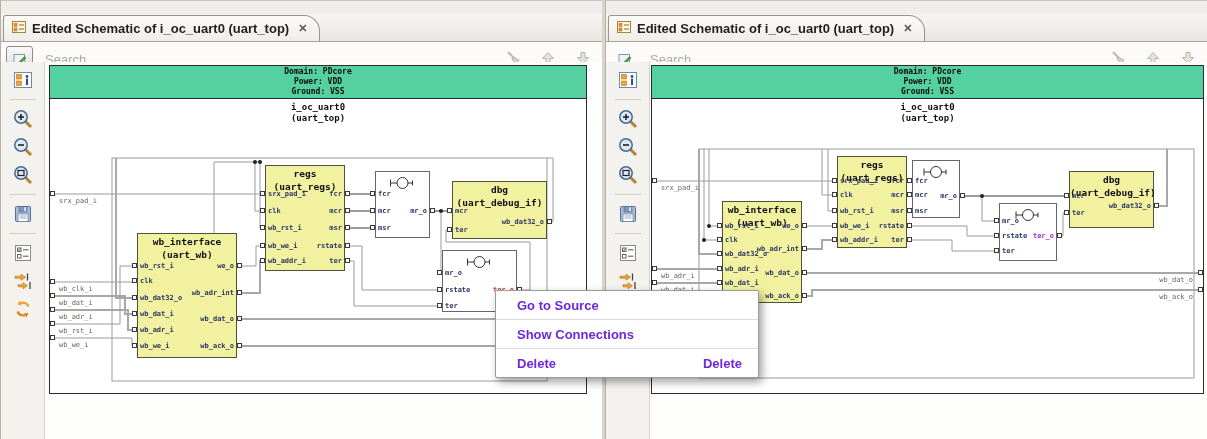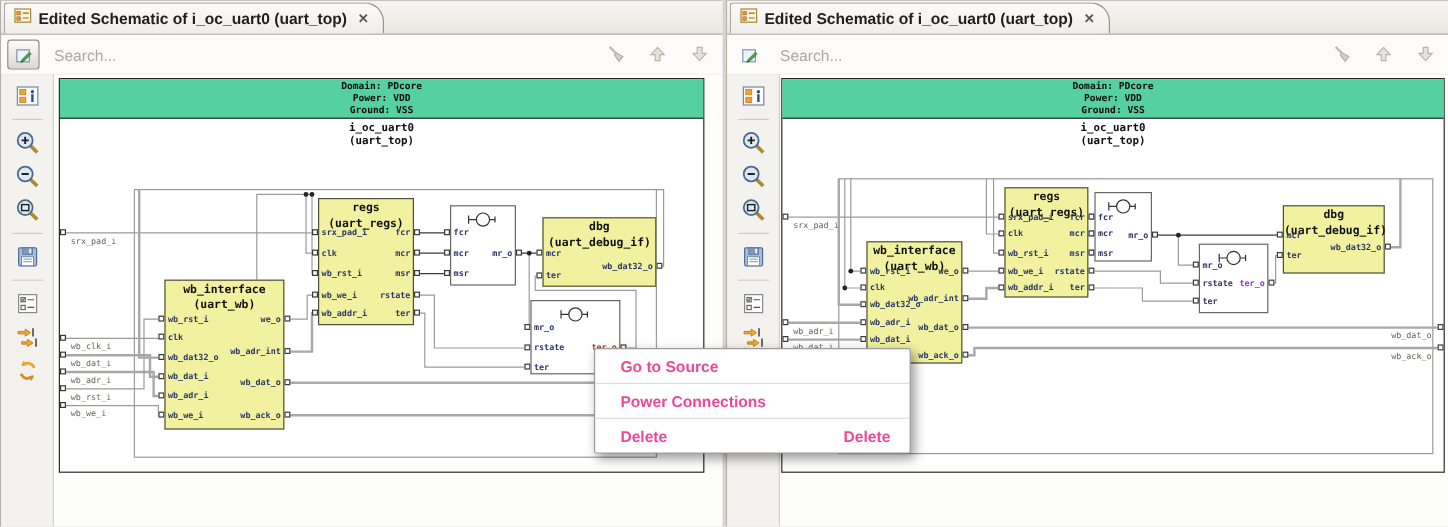--- a/index.html
+++ b/index.html
@@ -1,21 +1,21 @@
 <!DOCTYPE html>
 <html><head>
 <meta charset="utf-8">
 <style>
   html,body{margin:0;padding:0;}
   #app{position:relative;width:1207px;height:439px;background:#d8d4cc;overflow:hidden;
        font-family:"Liberation Sans",sans-serif;}
   .panel{position:absolute;top:0;height:439px;background:#f0eeea;
          border-left:1px solid #b5b1a9;border-top:1px solid #c9c5bd;box-sizing:border-box;}
   .tabbar{height:27px;background:linear-gradient(#f7f5f2,#e9e6e1);
-          border-bottom:1px solid #a9a49c;position:relative;}
+          border-bottom:1px solid #a9a49c;position:relative;margin-top:13px;}
   .tab{position:absolute;left:2px;top:1px;height:25px;display:flex;align-items:center;gap:5px;
        padding:0 12px 0 7px;background:linear-gradient(#fcfbfa,#efede9);
        border:1px solid #9a958c;border-bottom:none;border-radius:3px 16px 0 0;cursor:default;}
   .tab-title{font-weight:bold;font-size:13px;color:#1f1f1f;white-space:nowrap;}
   .tab-close{font-weight:bold;font-size:11px;color:#5a5a5a;margin-left:4px;}
   .searchbar{height:33px;background:#fcfbfa;border-bottom:1px solid #cfcbc4;position:relative;}
   .sbtn{position:absolute;left:5px;top:4px;width:27px;height:25px;display:flex;
         align-items:center;justify-content:center;border-radius:3px;box-sizing:border-box;}
   .sbtn.raised{border:1px solid #908c84;background:linear-gradient(#fbfbfa,#dcd9d3);}
   .sinput{position:absolute;left:42px;top:5px;height:22px;width:calc(100% - 170px);
@@ -42,21 +42,21 @@
           line-height:11px;padding-top:2px;}
   .plabel{position:absolute;font:bold 7px "DejaVu Sans Mono",monospace;color:#2a3666;
           line-height:8px;pointer-events:none;white-space:nowrap;}
   .plabel.r{text-align:right;}
   .psq{position:absolute;width:5px;height:5px;background:#fff;border:1px solid #3a3a3a;box-sizing:border-box;}
   .elabel{position:absolute;font:7px "DejaVu Sans Mono",monospace;color:#6a6658;
           line-height:8px;pointer-events:none;white-space:nowrap;}
   .menu{position:absolute;background:#ffffff;border:1px solid #9b9b9b;border-radius:2px;
         box-shadow:3px 4px 9px rgba(0,0,0,.38);z-index:50;}
   .mi{height:28px;display:flex;align-items:center;padding:0 16px 0 21px;
-      font-size:13px;font-weight:600;color:#ec4899;}
+      font-size:13px;font-weight:600;color:#6d28d9;}
   .mi + .mi{border-top:1px solid #dcdcdc;}
   .mi.hl{background:linear-gradient(#bdbcba,#8f8e8c);color:#f4f4f2;
          box-shadow:inset 0 1px 0 #828280,inset 0 -1px 0 #7c7c7a;}
   .milab{flex:1;}
   .mishort{margin-left:28px;}
 </style>
 </head>
 <body>
 
 <div id="app">
@@ -550,20 +550,20 @@
             <div class="elabel" style="right: 10px; top: 227px; text-align: right;">wb_ack_o</div>
           </div>
         </div>
       </div>
     </div>
     <div class="menu" style="left: 495px; top: 290px; width: 262px;">
       <div class="mi">
         <div class="milab">Go to Source</div>
       </div>
       <div class="mi">
-        <div class="milab">Power Connections</div>
+        <div class="milab">Show Connections</div>
       </div>
       <div class="mi">
         <div class="milab">Delete</div>
         <div class="mishort">Delete</div>
       </div>
     </div>
   </div>
 
 </body></html>

